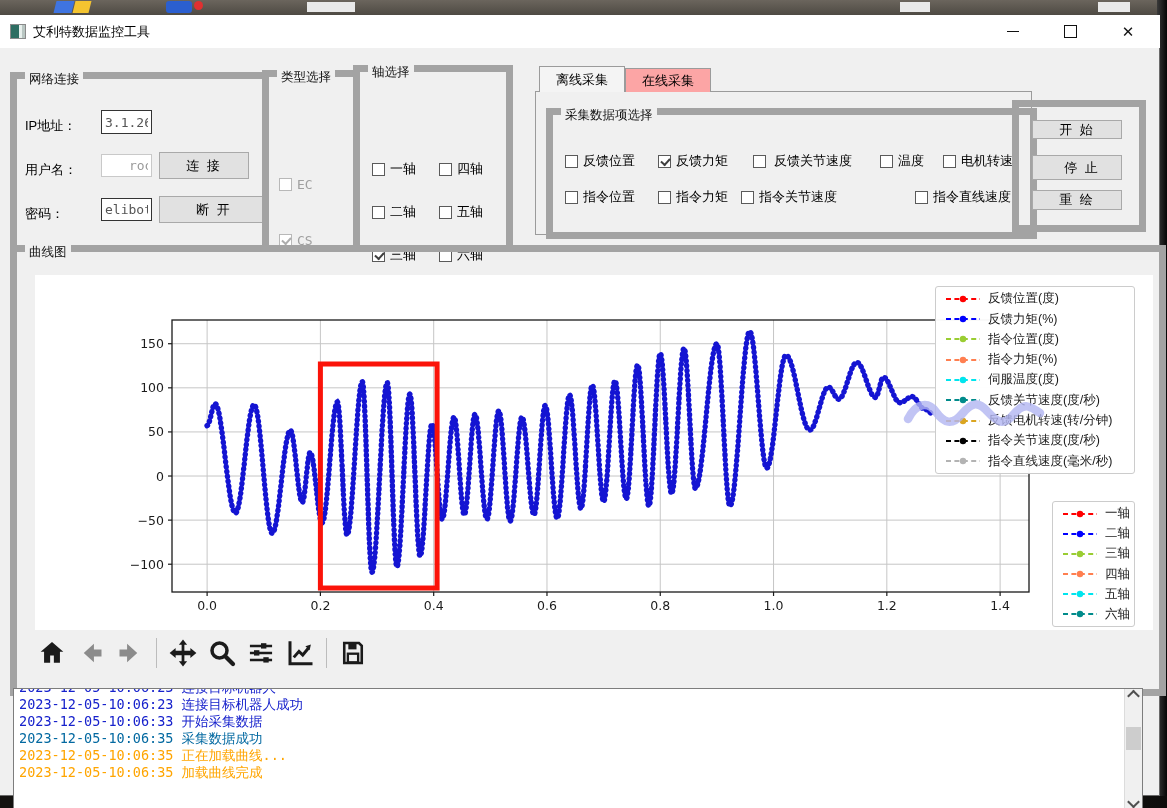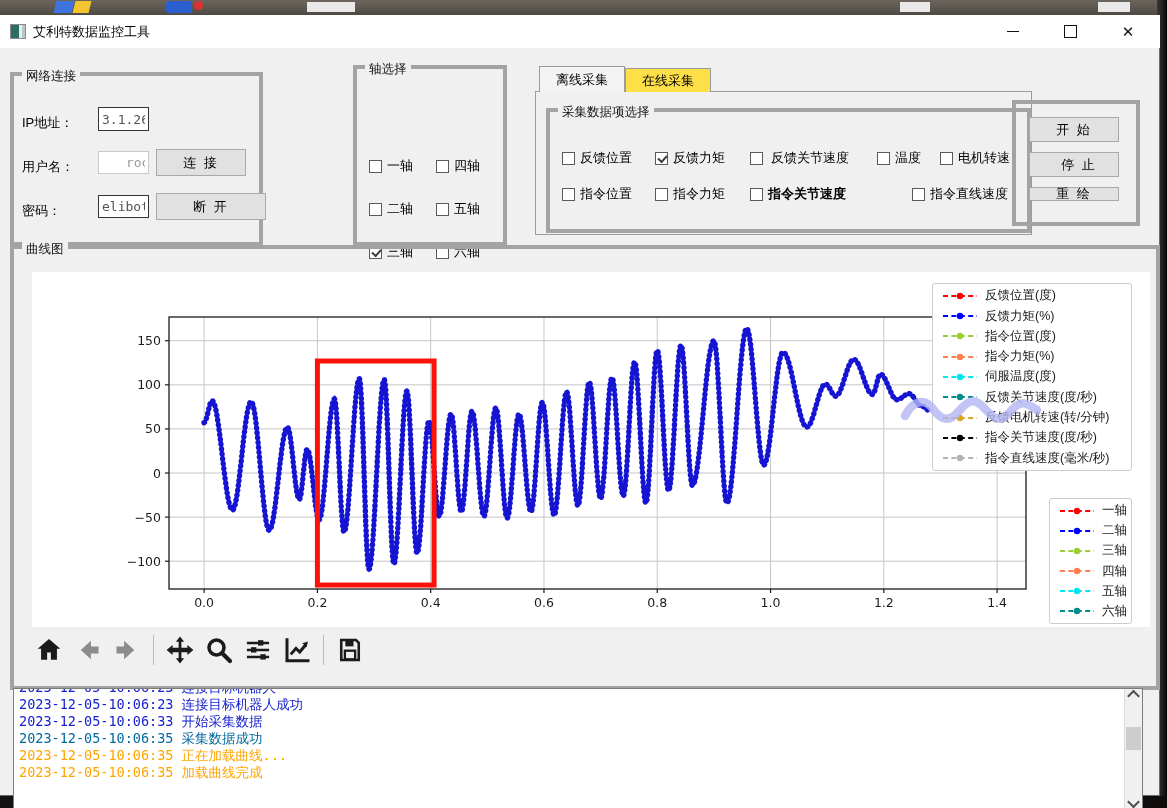--- a/index.html
+++ b/index.html
@@ -18,40 +18,40 @@
   
   #win{position:absolute;left:0;top:15px;width:1160px;height:781px;background:#f0f0f0;box-shadow:inset -1px -1px 0 #6a6a6a;}
   #titlebar{position:absolute;left:0;top:0;width:100%;height:33px;background:#ffffff;}
   #app-icon{position:absolute;left:10px;top:9px;width:16px;height:15px;border:1px solid #8a8a8a;background:linear-gradient(90deg,#2e6e62 0 58%,#e7efec 58% 78%,#b9c6c2 78%);box-sizing:border-box;}
   #title-text{position:absolute;left:33px;top:8px;font-size:13px;color:#000;}
   .winbtn{position:absolute;top:0;width:46px;height:33px;display:flex;align-items:center;justify-content:center;color:#111;}
   .winbtn .mini{display:block;width:12px;height:0;border-top:1.6px solid #111;}
   .winbtn .maxi{display:block;width:11px;height:11px;border:1.4px solid #111;}
   .winbtn .clos{font-size:15px;line-height:1;}
   
-  .group{position:absolute;border:4px solid #a3a3a3;background:transparent;}
+  .group{position:absolute;border:7px solid #a3a3a3;background:transparent;}
   .group>.gtitle{position:absolute;top:-8px;left:8px;background:#f0f0f0;padding:0 4px;font-size:12.5px;color:#111;white-space:nowrap;}
   .lbl{position:absolute;font-size:13px;color:#000;white-space:nowrap;}
   .tin{position:absolute;box-sizing:border-box;background:#fff;border:1px solid #333;font-size:13px;
     font-family:"DejaVu Sans Mono","Liberation Mono",monospace;color:#555;padding:0 3px;text-align:right;}
   .tin.disabled{border-color:#c9c9c9;color:#9a9a9a;background:#fff;padding-left:27px;}
   .btn{position:absolute;box-sizing:border-box;background:#e1e1e1;border:1px solid #a9a9a9;font-size:13px;color:#000;
     display:flex;align-items:center;justify-content:center;letter-spacing:2px;cursor:default;}
   
   .check-row{position:absolute;display:flex;align-items:center;gap:5px;}
   .cb{position:relative;width:13px;height:13px;box-sizing:border-box;border:1px solid #5a5a5a;background:#fff;flex:0 0 auto;}
   .cb.checked::after{content:"";position:absolute;left:2px;top:2px;width:7px;height:4px;
     border-left:2px solid #3f3f3f;border-bottom:2px solid #3f3f3f;transform:rotate(-48deg);}
   .cb.disabled{border-color:#b8b8b8;}
   .cb.disabled.checked::after{border-color:#adadad;}
   .cb-label{font-size:13px;color:#000;white-space:nowrap;}
   .check-row.disabled .cb-label{color:#9f9f9f;font-family:"DejaVu Sans Mono",monospace;}
   
   .tab{position:absolute;top:0;height:24px;box-sizing:border-box;border:1px solid #9b9b9b;border-bottom:none;
-    display:flex;align-items:center;justify-content:center;font-size:13px;color:#000;background:#fde047;}
+    display:flex;align-items:center;justify-content:center;font-size:13px;color:#000;background:#fca5a5;}
   .tab.active{height:26px;top:-2px;background:#f4f4f4;z-index:3;}
   #tab-panel{position:absolute;box-sizing:border-box;border:1px solid #9b9b9b;background:#f0f0f0;}
   
   #figure{position:absolute;background:#ffffff;}
   #curve-svg{position:absolute;left:0;top:0;}
   .legend{position:absolute;box-sizing:border-box;background:rgba(255,255,255,.96);border:1px solid #cccccc;border-radius:3px;
     display:flex;flex-direction:column;justify-content:space-evenly;z-index:5;}
   .leg-row{display:flex;align-items:center;gap:7px;padding-left:9px;}
   .leg-row .leg-label{font-size:12.5px;color:#1a1a1a;white-space:nowrap;}
   #squiggle{position:absolute;z-index:6;pointer-events:none;}
@@ -108,20 +108,33 @@
       <div class="lbl" style="left:8px;top:38px;">IP地址：</div>
       <input class="tin" style="left: 84px; top: 31px; width: 51px; height: 24px;" readonly="" value="3.1.26">
       <div class="lbl" style="left:8px;top:82px;">用户名：</div>
       <input class="tin disabled" style="left: 84px; top: 75px; width: 51px; height: 23px; text-align: left;" readonly="" value="root">
       <div class="btn" style="left:142px;top:73px;width:90px;height:27px;">连 接</div>
       <div class="lbl" style="left:8px;top:126px;">密码：</div>
       <input class="tin" style="left: 84px; top: 119px; width: 51px; height: 23px;" readonly="" value="elibot">
       <div class="btn" style="left:142px;top:117px;width:110px;height:27px;">断 开</div>
     </div>
 
+    <div class="group" style="left:262px;top:55px;width:84px;height:168px;">
+      <span class="gtitle">类型选择</span>
+      <div id="type-options">
+          <div class="check-row disabled" style="left: 10px; top: 100px;">
+            <span class="cb disabled"></span>
+            <span class="cb-label">EC</span>
+          </div>
+          <div class="check-row disabled" style="left: 10px; top: 156px;">
+            <span class="cb checked disabled"></span>
+            <span class="cb-label">CS</span>
+          </div>
+        </div>
+    </div>
 
     <div class="group" style="left:353px;top:50px;width:146px;height:173px;">
       <span class="gtitle">轴选择</span>
       <div id="axis-options">
           <div class="check-row" style="left: 12px; top: 88px;">
             <span class="cb"></span>
             <span class="cb-label">一轴</span>
           </div>
           <div class="check-row" style="left: 79px; top: 88px;">
             <span class="cb"></span>
@@ -178,37 +191,37 @@
             </div>
           <div id="collect-row2">
               <div class="check-row" style="left: 12px; top: 73px;">
                 <span class="cb"></span>
                 <span class="cb-label">指令位置</span>
               </div>
               <div class="check-row" style="left: 105px; top: 73px;">
                 <span class="cb"></span>
                 <span class="cb-label">指令力矩</span>
               </div>
-              <div class="check-row" style="left: 200px; top: 73px; font-weight: bold;">
+              <div class="check-row" style="left: 188px; top: 73px;">
                 <span class="cb"></span>
                 <span class="cb-label">指令关节速度</span>
               </div>
               <div class="check-row" style="left: 362px; top: 73px;">
                 <span class="cb"></span>
                 <span class="cb-label">指令直线速度</span>
               </div>
             </div>
         </div>
       </div>
     </div>
 
     <div class="group" style="left:1012px;top:85px;width:120px;height:118px;">
-      <div class="btn" style="left:13px;top:13px;width:90px;height:25px;">开 始</div>
+      <div class="btn" style="left:13px;top:13px;width:90px;height:19px;">开 始</div>
       <div class="btn" style="left:13px;top:48px;width:90px;height:25px;padding-left:10px;">停 止</div>
-      <div class="btn" style="left:13px;top:83px;width:90px;height:14px;">重 绘</div>
+      <div class="btn" style="left:13px;top:83px;width:90px;height:20px;">重 绘</div>
     </div>
 
     <div class="group" style="left:10px;top:230px;width:1142px;height:437px;">
       <span class="gtitle">曲线图</span>
 
       <div id="figure" style="left:18px;top:23px;width:1118px;height:355px;">
         <svg id="curve-svg" width="1118" height="355">
             <line x1="172.11830799735625" x2="172.11830799735625" y1="45" y2="317" stroke="#c6c6c6" stroke-width="1"></line>
             <line x1="285.40317250495707" x2="285.40317250495707" y1="45" y2="317" stroke="#c6c6c6" stroke-width="1"></line>
             <line x1="398.6880370125578" x2="398.6880370125578" y1="45" y2="317" stroke="#c6c6c6" stroke-width="1"></line>

